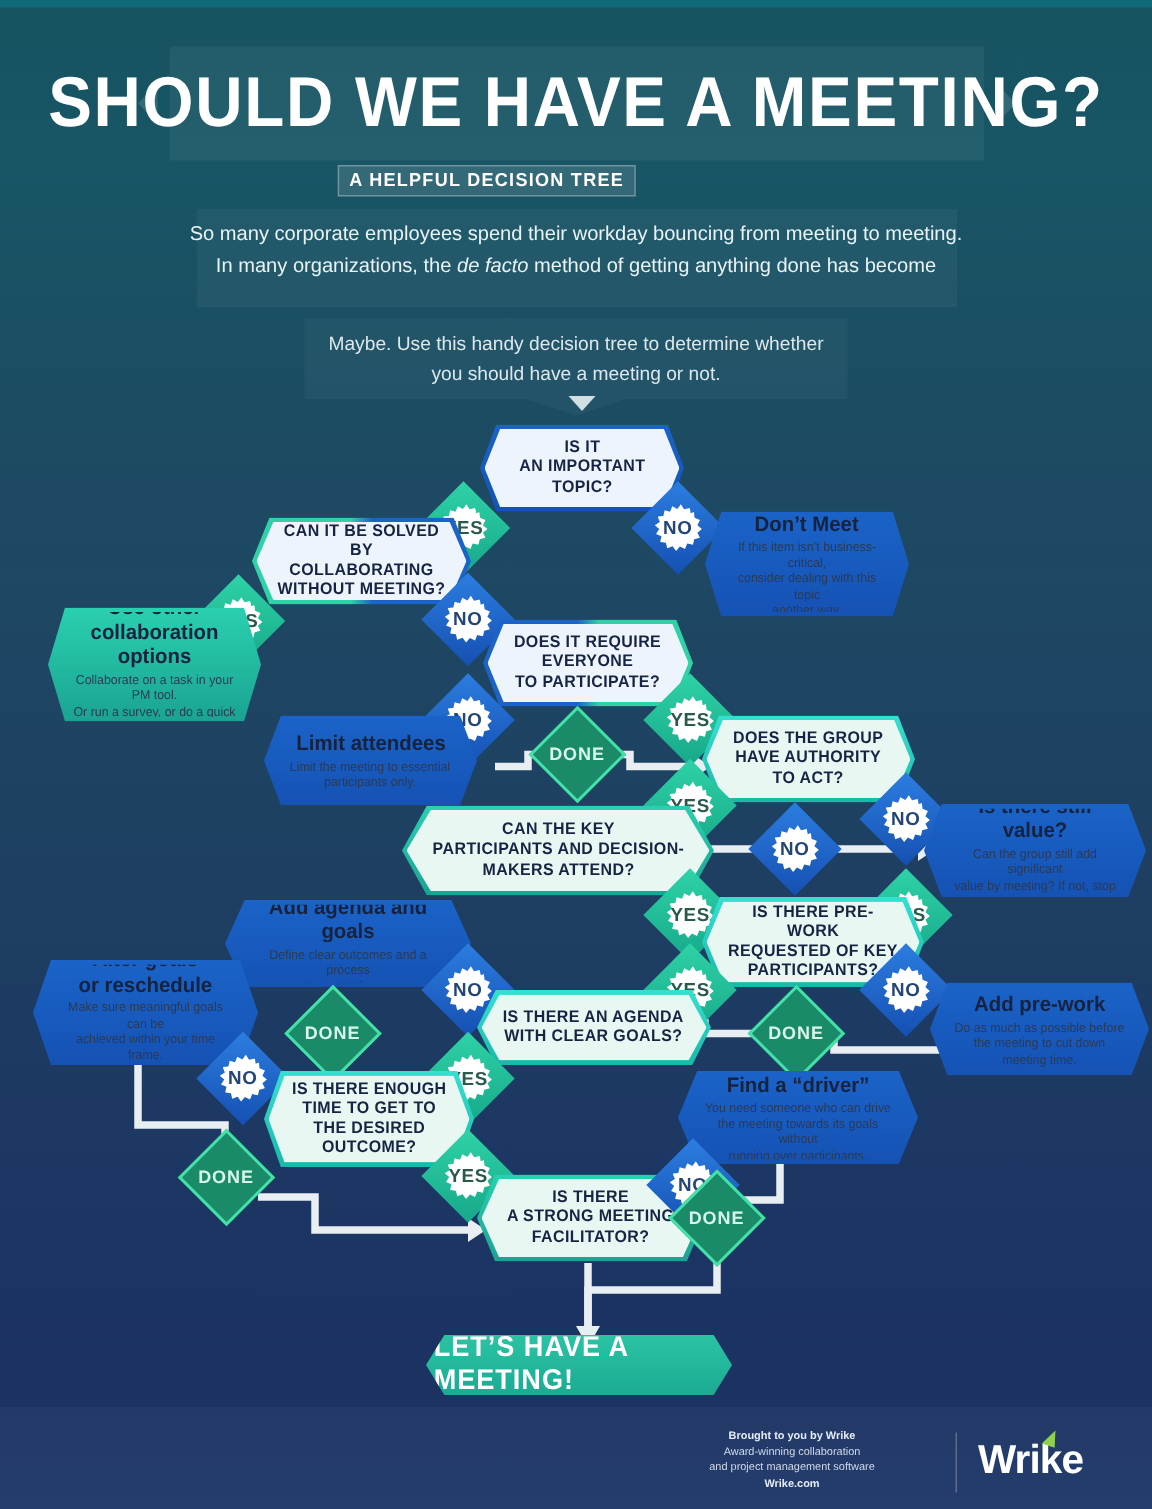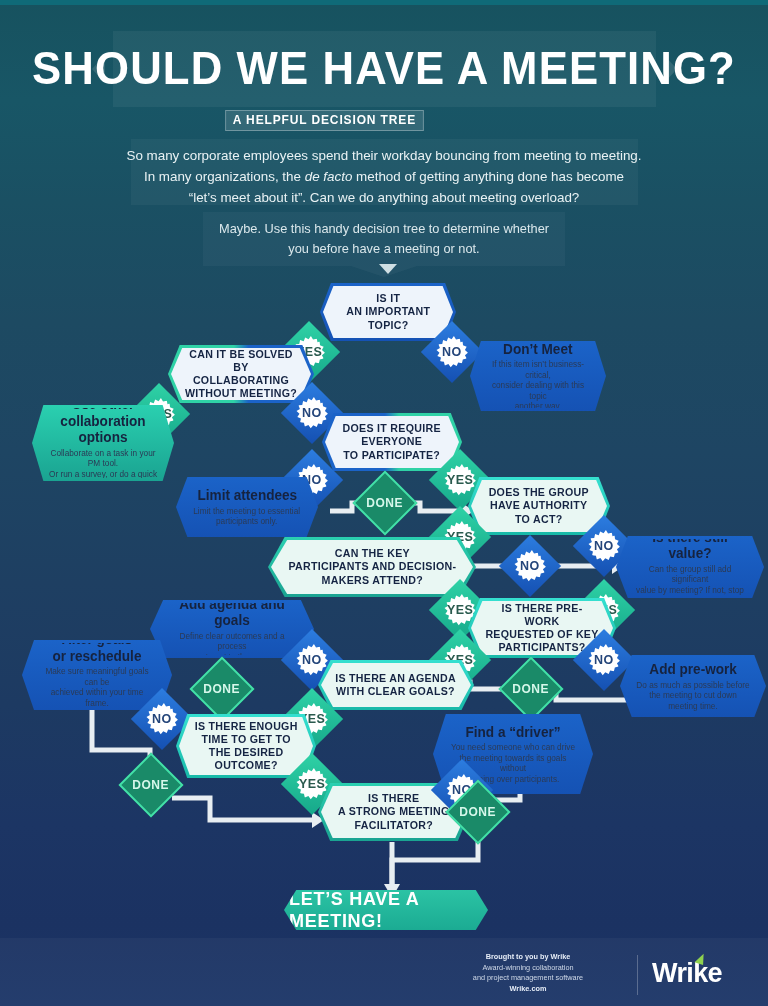--- a/index.html
+++ b/index.html
@@ -208,27 +208,26 @@
   <div class="hdr-chev-r"></div>
   <div class="title">SHOULD WE HAVE A MEETING?</div>
   <div class="subtitle">
     <span>A HELPFUL DECISION TREE</span>
   </div>
 
   <div class="intro-band"></div>
   <div class="intro">
     <span>So many corporate employees spend their workday bouncing from meeting to meeting.</span><br>
     <span>In many organizations, the </span><i>de facto</i><span> method of getting anything done has become</span><br>
-    <span>“let’s meet about it”. Can we do anything about meeting overload?</span>
   </div>
 
   <div class="intro2-band"></div>
   <div class="intro2">
     <span>Maybe. Use this handy decision tree to determine whether</span><br>
-    <span>you before have a meeting or not.</span>
+    <span>you should have a meeting or not.</span>
   </div>
   <div class="start-arrow"></div>
 
   <div id="flow">
 
     <svg id="edges" viewBox="0 0 768 1006">
       <g stroke="#e8eef2" stroke-width="5" fill="none">
 
         <path d="M330 511 L352 511 L352 503 L372 503"></path>
         <path d="M400 503 L420 503 L420 511 L462 511"></path>
@@ -481,21 +480,21 @@
 
     <div class="node q mint b-cyan" style="left:176px;top:714px;width:140px;height:64px;">
       <div class="inner">
           <div class="ttl" style="white-space:pre-line;">IS THERE ENOUGH
 TIME TO GET TO
 THE DESIRED
 OUTCOME?</div>
         </div>
     </div>
 
-    <div class="node act b-blue" style="left:433px;top:714px;width:160px;height:80px;">
+    <div class="node act b-blue" style="left:452px;top:714px;width:160px;height:62px;">
       <div class="inner">
         <div class="ttl" style="white-space:pre-line;">Find a “driver”</div>
         <div class="sub" style="white-space:pre-line;">You need someone who can drive
 the meeting towards its goals without
 running over participants.</div>
       </div>
     </div>
 
     <div class="done" style="left:128px;top:762px;">
       <span>DONE</span>

